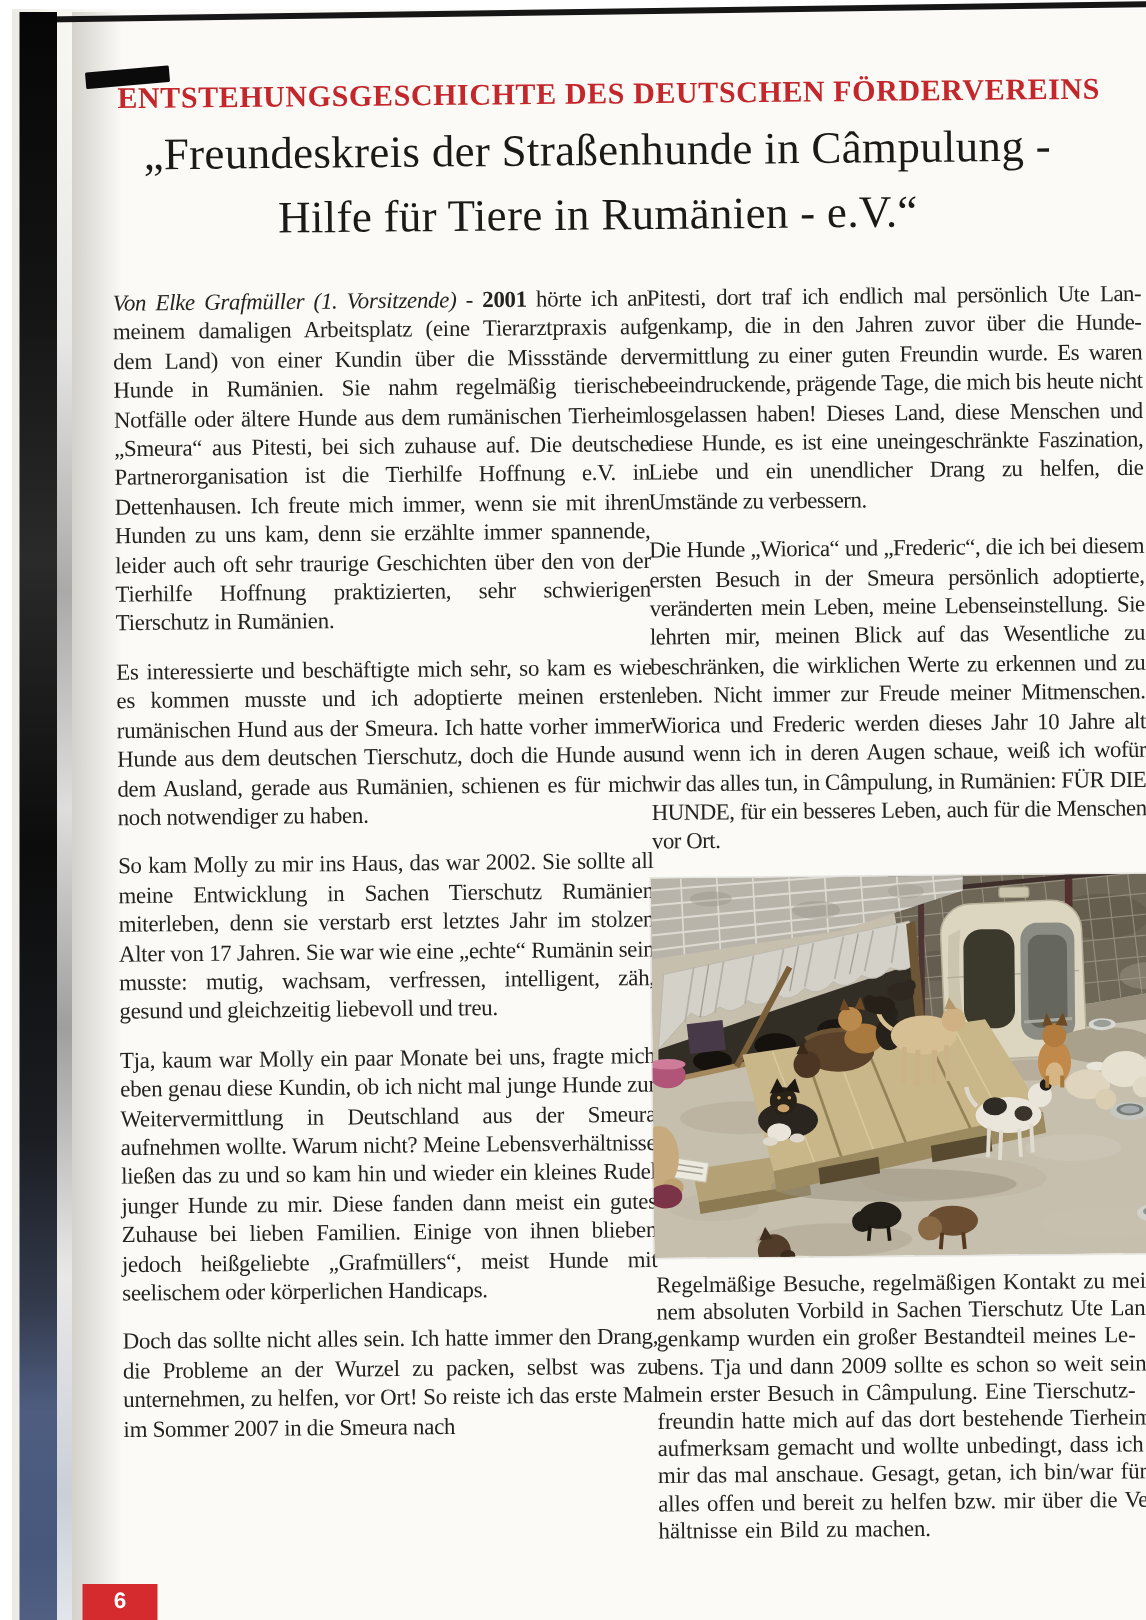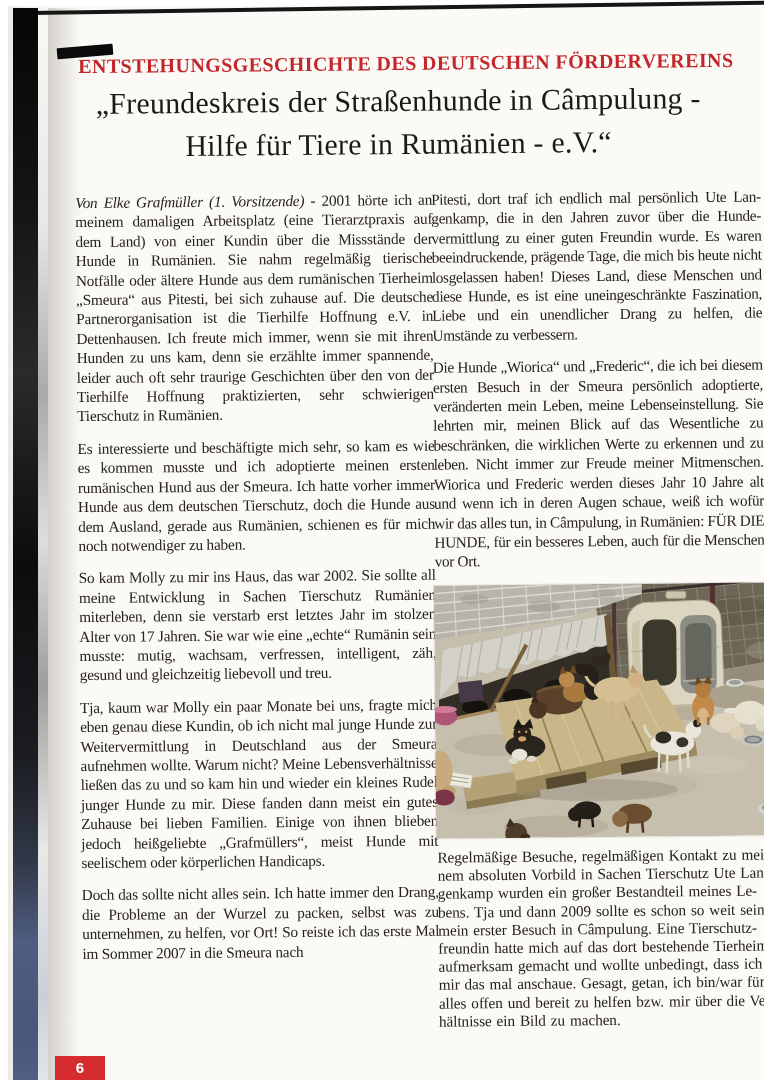--- a/index.html
+++ b/index.html
@@ -50,21 +50,21 @@
   .col-left{left:78px;width:357px;}
   .col-right{left:434px;width:330px;}
   .bp{
     margin:0 0 13px 0;
     font-size:15.3px;line-height:19.4px;
     text-align:justify;hyphens:manual;-webkit-hyphens:manual;
   }
   .col-left .bp{letter-spacing:-0.2px;}
   .col-right .bp{letter-spacing:-0.35px;}
   .bp .i{font-style:italic;}
-  .bp .b{font-weight:normal;}
+  .bp .b{font-weight:bold;}
   .photo{
     position:absolute;left:433px;top:586px;width:340px;height:253px;z-index:5;
     box-shadow:0 0 0 1px rgba(0,0,0,.08);
   }
   .right-bottom{
     position:absolute;left:434px;top:849px;width:420px;color:#262220;z-index:3;
   }
   .clip-line{
     white-space:nowrap;font-size:15.3px;line-height:18.2px;
     letter-spacing:-0.1px;word-spacing:1.2px;

